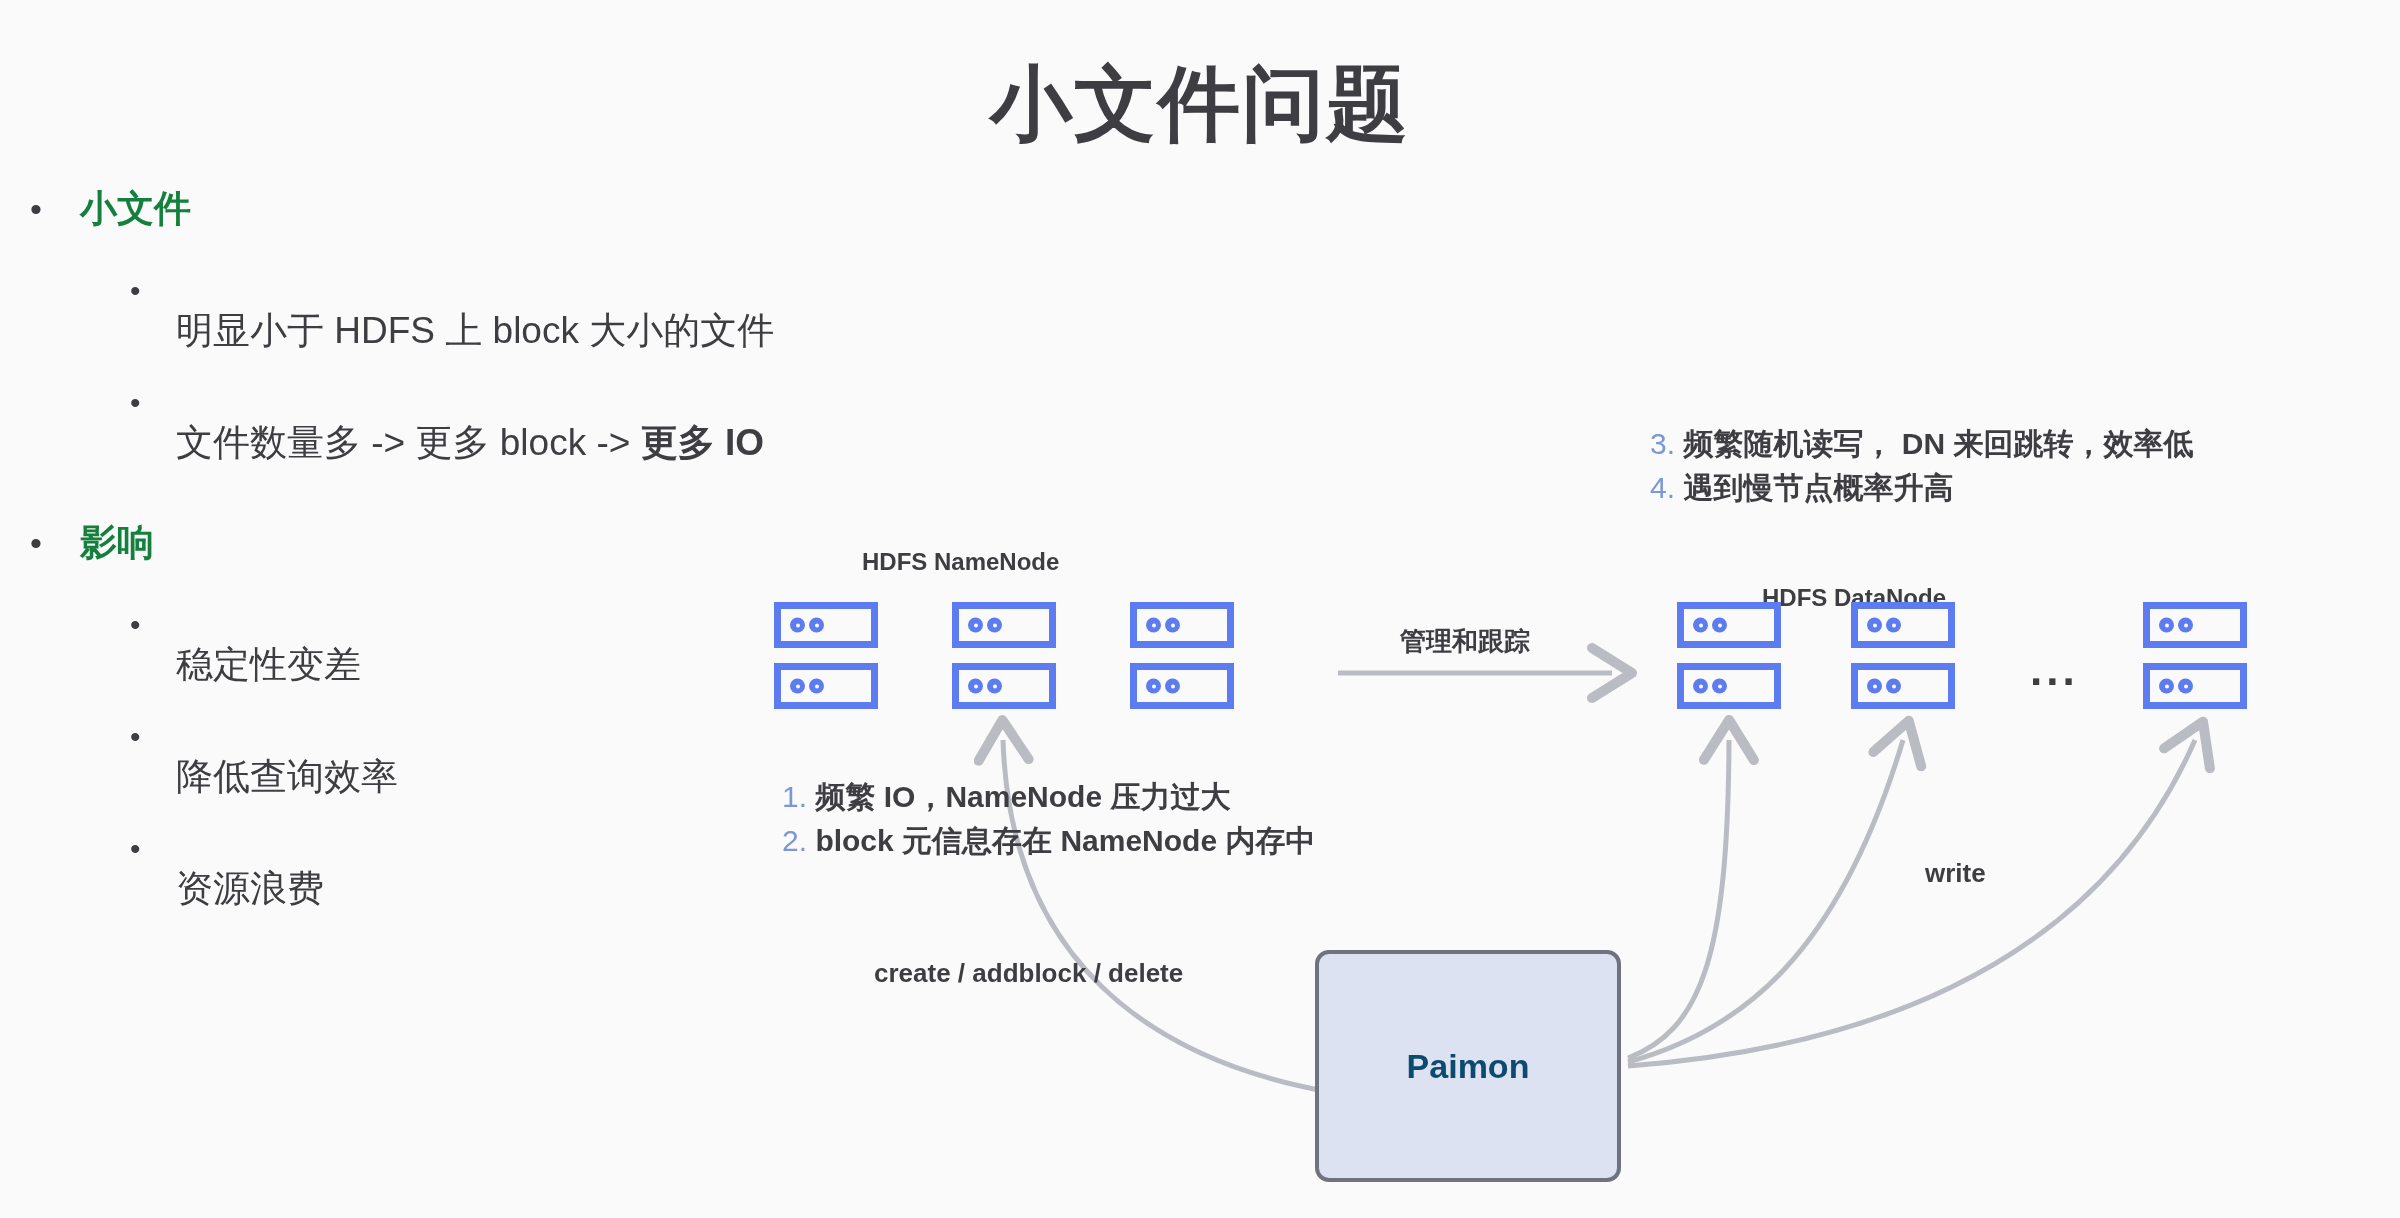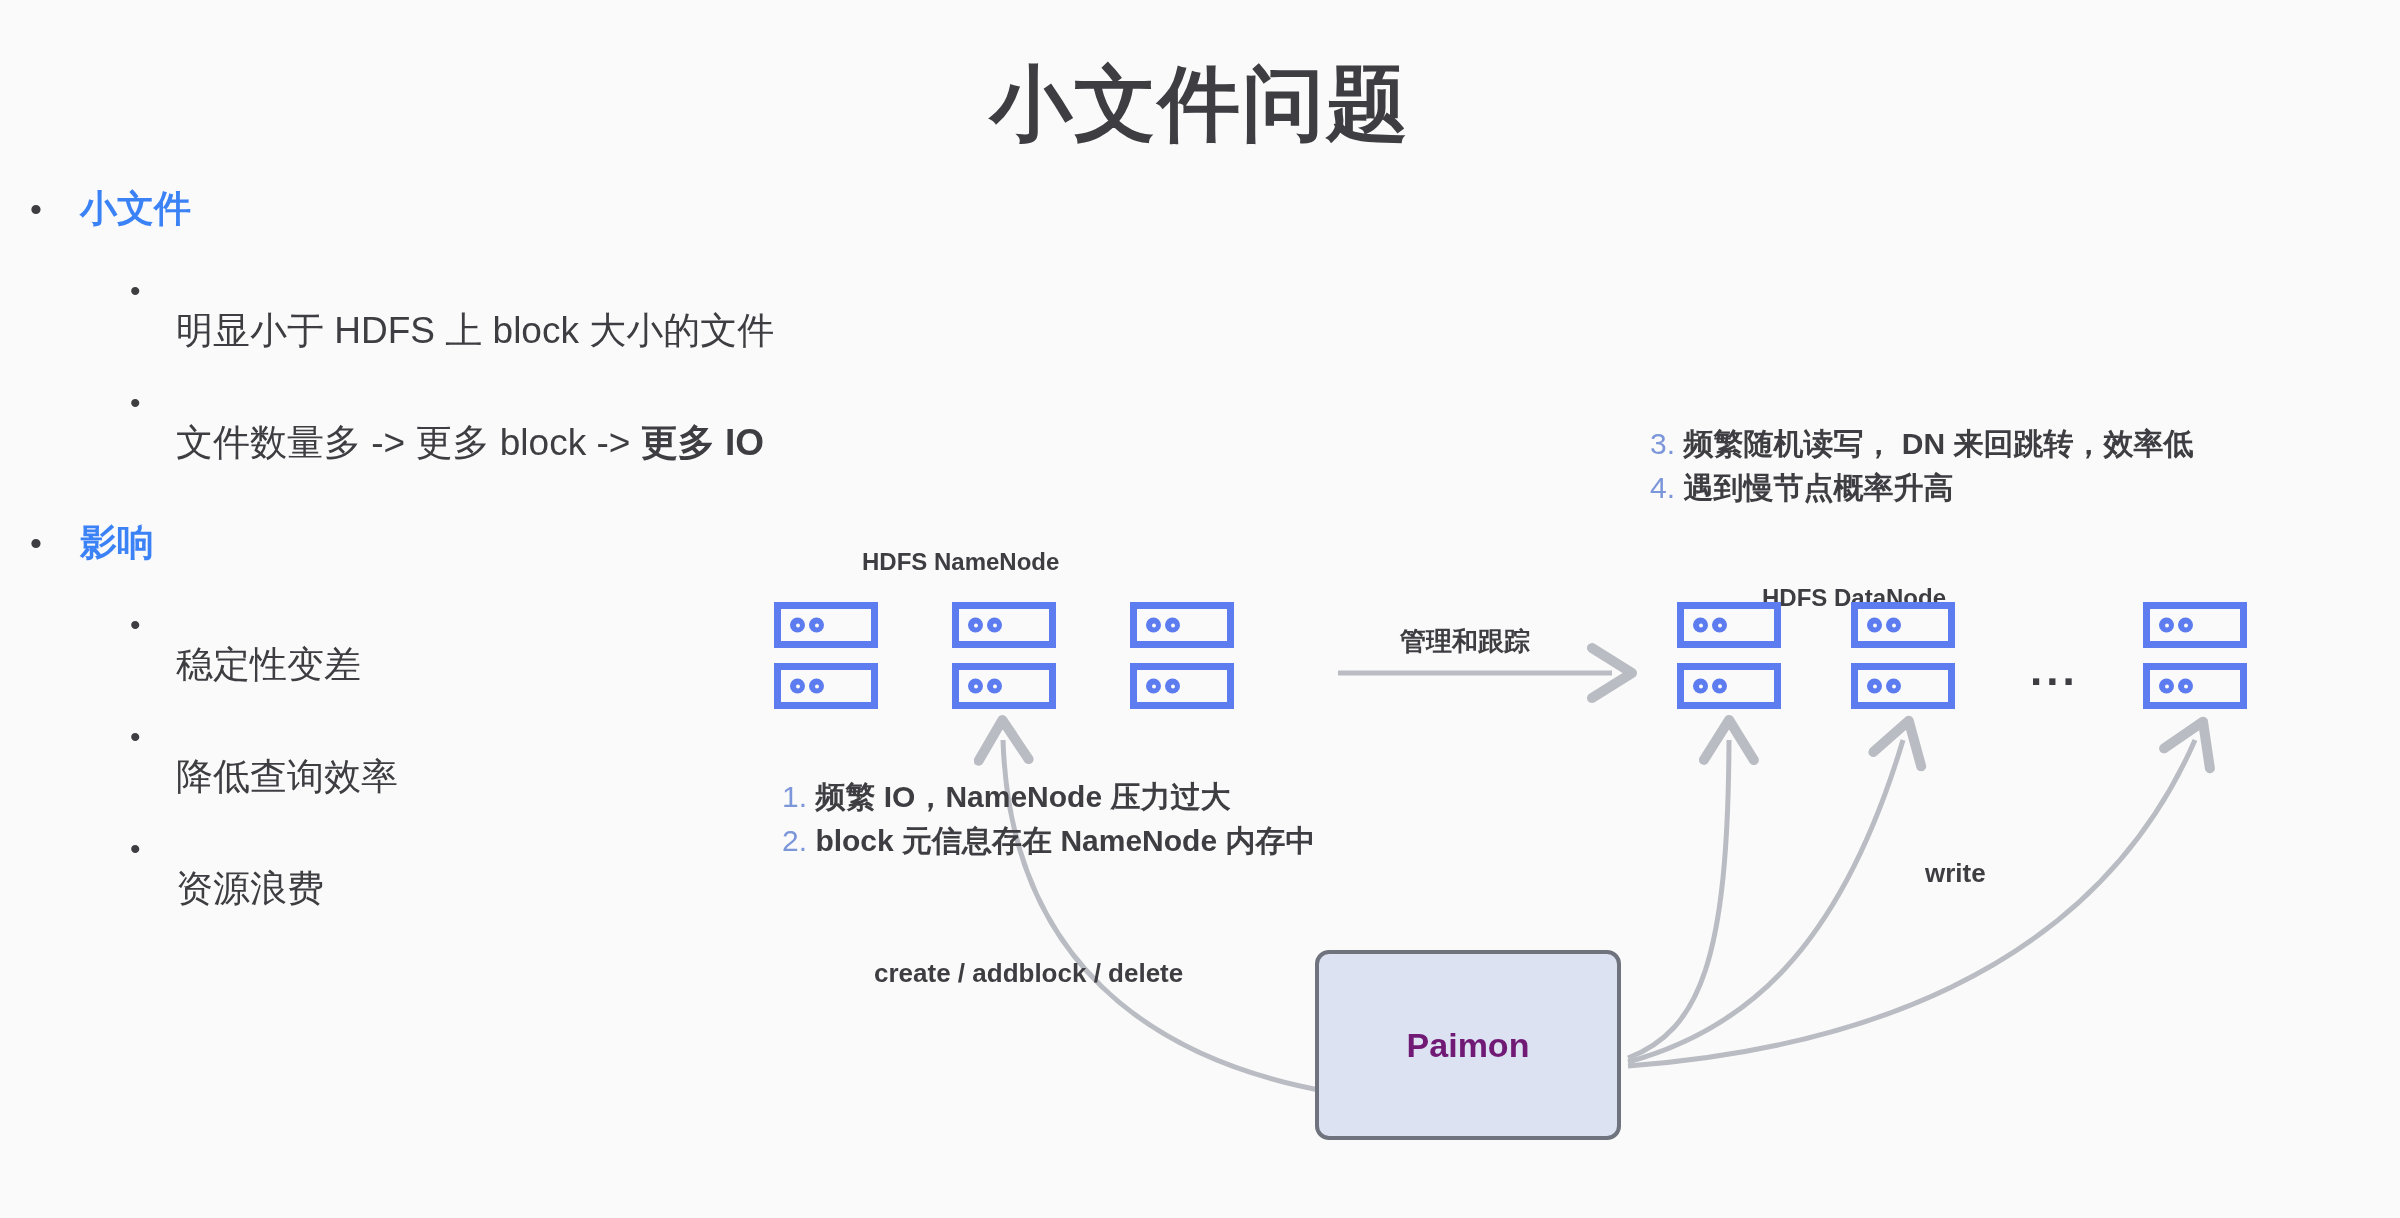--- a/index.html
+++ b/index.html
@@ -27,21 +27,21 @@
   
   .bullets{position:absolute;left:0;top:186px;width:1000px;}
   .b-row{display:flex;align-items:flex-start;}
   .b-dot{
     flex:0 0 auto;color:#3d3d42;line-height:1;
   }
   .b-text{white-space:nowrap;}
 
   .lvl1{margin-bottom:16px;}
   .lvl1 .b-dot{width:50px;margin-left:30px;font-size:34px;line-height:46px;}
-  .lvl1 .b-text{font-size:37px;font-weight:bold;line-height:46px;color:#3b82f6;}
+  .lvl1 .b-text{font-size:37px;font-weight:bold;line-height:46px;color:#15803d;}
 
   .lvl2{margin-bottom:22px;}
   .lvl2 .b-dot{width:46px;margin-left:130px;font-size:30px;line-height:50px;}
   .lvl2 .b-text{font-size:37px;font-weight:400;line-height:50px;color:#3d3d42;margin-top:40px;}
   .lvl2 .b-text b{font-weight:bold;}
 
   .gap-a{height:30px;}
   .gap-b{height:18px;}
 
   
@@ -89,27 +89,27 @@
   .num-list .li .n{color:#7b96d9;font-weight:400;}
 
   .edge-label{
     position:absolute;
     font-size:26px;font-weight:bold;color:#3d3d42;
     white-space:nowrap;
   }
 
   .paimon-box{
     position:absolute;
-    left:1315px;top:950px;width:306px;height:190px;
+    left:1315px;top:950px;width:306px;height:232px;
     background:#dde2f3;
     border:4px solid #6f737d;
     border-radius:14px;
     box-sizing:border-box;
     display:flex;align-items:center;justify-content:center;
-    font-size:34px;font-weight:bold;color:#701a75;
+    font-size:34px;font-weight:bold;color:#0c4a6e;
   }
 
   svg.arrows{position:absolute;left:0;top:0;width:2400px;height:1218px;pointer-events:none;}
 </style>
 </head>
 <body>
 
 <div class="slide">
 
   <div class="title">小文件问题</div>

